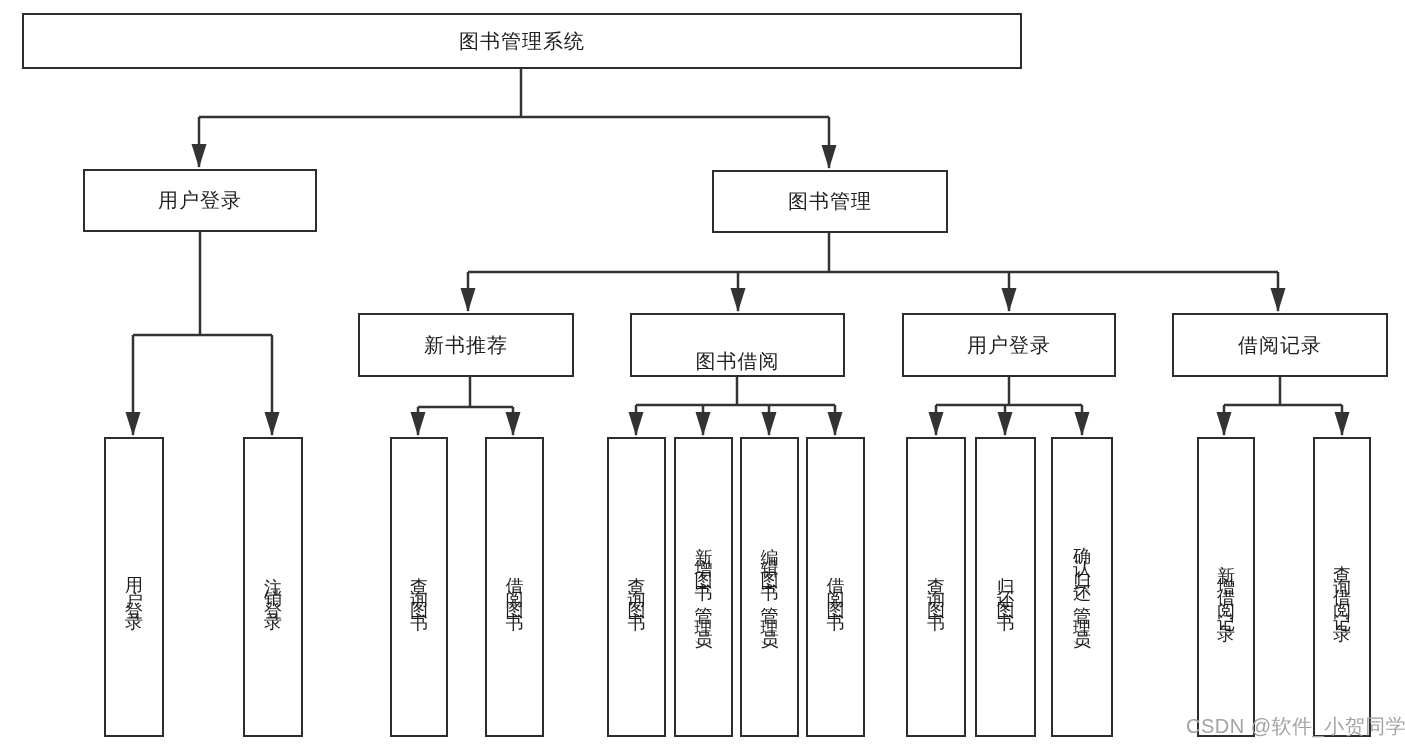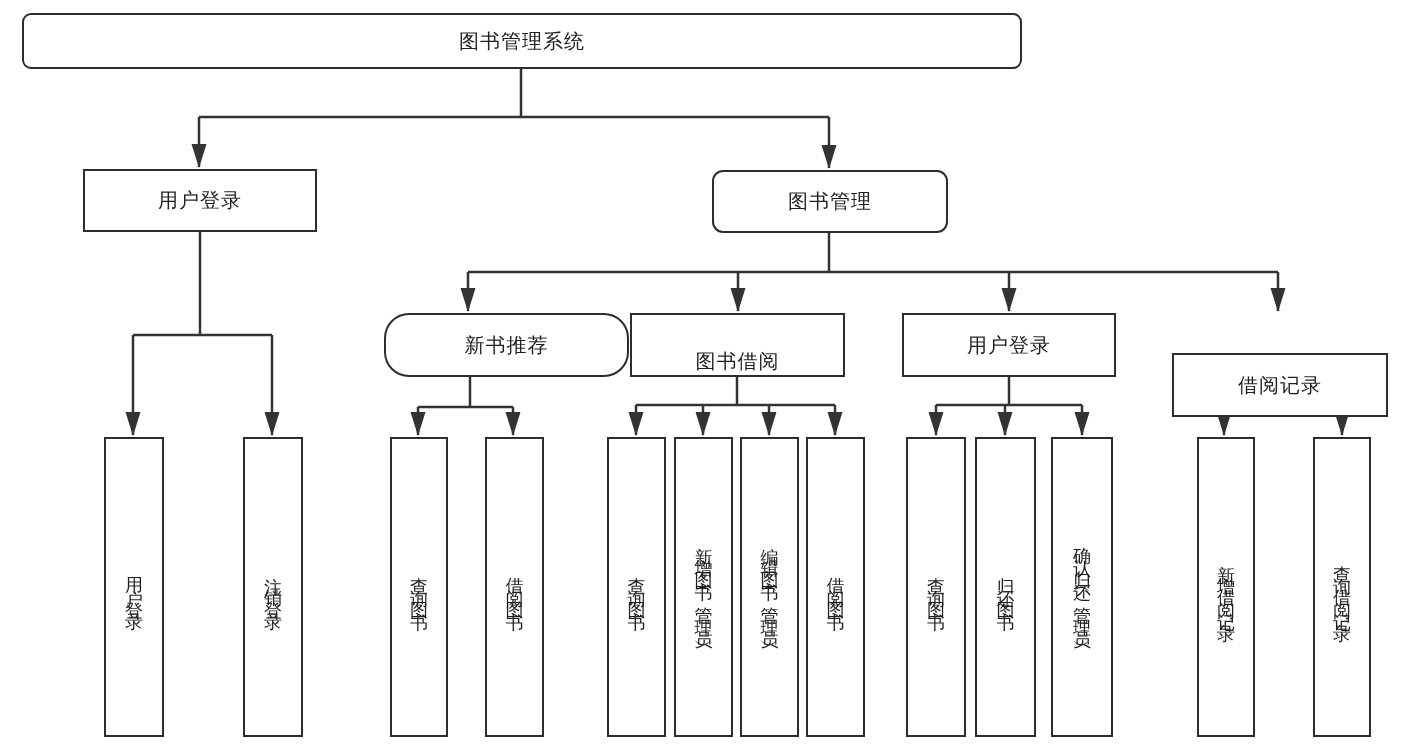--- a/index.html
+++ b/index.html
@@ -105,39 +105,39 @@
       <polyline points="1082,405 1082,435" fill="none" stroke="#333333" stroke-width="2.5"></polyline>
       <polygon points="1074.5,412 1089.5,412 1082,436" fill="#333333"></polygon>
       <polyline points="1280,377 1280,405" fill="none" stroke="#333333" stroke-width="2.5"></polyline>
       <polyline points="1224,405 1342,405" fill="none" stroke="#333333" stroke-width="2.5"></polyline>
       <polyline points="1224,405 1224,435" fill="none" stroke="#333333" stroke-width="2.5"></polyline>
       <polygon points="1216.5,412 1231.5,412 1224,436" fill="#333333"></polygon>
       <polyline points="1342,405 1342,435" fill="none" stroke="#333333" stroke-width="2.5"></polyline>
       <polygon points="1334.5,412 1349.5,412 1342,436" fill="#333333"></polygon>
     </svg>
   <div id="nodes">
-      <div class="node h" style="left: 22px; top: 13px; width: 1000px; height: 56px; border-radius: 9px;">
+      <div class="node h" style="left: 22px; top: 13px; width: 1000px; height: 56px;">
         <span class="lbl">图书管理系统</span>
       </div>
       <div class="node h" style="left: 83px; top: 169px; width: 234px; height: 63px;">
         <span class="lbl">用户登录</span>
       </div>
-      <div class="node h" style="left: 712px; top: 170px; width: 236px; height: 63px; border-radius: 11px;">
+      <div class="node h" style="left: 712px; top: 170px; width: 236px; height: 63px;">
         <span class="lbl">图书管理</span>
       </div>
-      <div class="node h" style="left: 384px; top: 313px; width: 245px; height: 64px; border-radius: 25px;">
+      <div class="node h" style="left: 358px; top: 313px; width: 216px; height: 64px;">
         <span class="lbl">新书推荐</span>
       </div>
       <div class="node h" style="left: 630px; top: 313px; width: 215px; height: 64px; align-items: flex-end;">
         <span class="lbl">图书借阅</span>
       </div>
       <div class="node h" style="left: 902px; top: 313px; width: 214px; height: 64px;">
         <span class="lbl">用户登录</span>
       </div>
-      <div class="node h" style="left: 1172px; top: 313px; width: 216px; height: 64px; margin-top: 40px;">
+      <div class="node h" style="left: 1172px; top: 313px; width: 216px; height: 64px;">
         <span class="lbl">借阅记录</span>
       </div>
       <div class="node v" style="left: 104px; top: 437px; width: 60px; height: 300px;">
         <span class="lbl">用户登录</span>
       </div>
       <div class="node v" style="left: 243px; top: 437px; width: 60px; height: 300px;">
         <span class="lbl">注销登录</span>
       </div>
       <div class="node v" style="left: 390px; top: 437px; width: 58px; height: 300px;">
         <span class="lbl">查询图书</span>
@@ -166,13 +166,14 @@
       <div class="node v" style="left: 1051px; top: 437px; width: 62px; height: 300px;">
         <span class="lbl">确认归还（管理员）</span>
       </div>
       <div class="node v" style="left: 1197px; top: 437px; width: 58px; height: 300px;">
         <span class="lbl">新增借阅记录</span>
       </div>
       <div class="node v" style="left: 1313px; top: 437px; width: 58px; height: 300px;">
         <span class="lbl">查询借阅记录</span>
       </div>
     </div>
+  <div class="watermark"><span>CSDN</span>&nbsp;<span>@软件_小贺同学</span></div>
 </div>
 
 </body></html>

